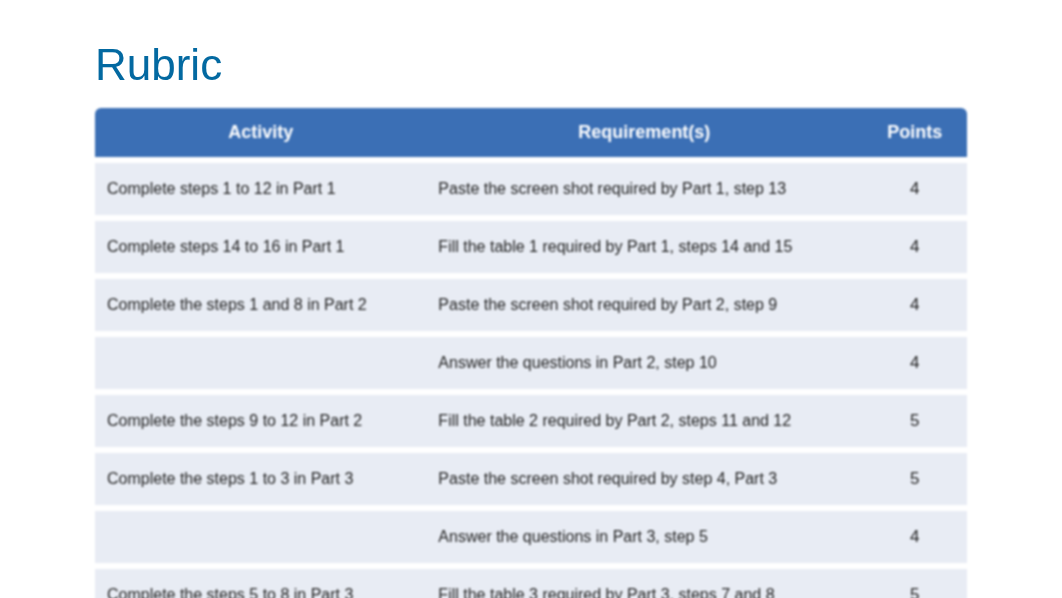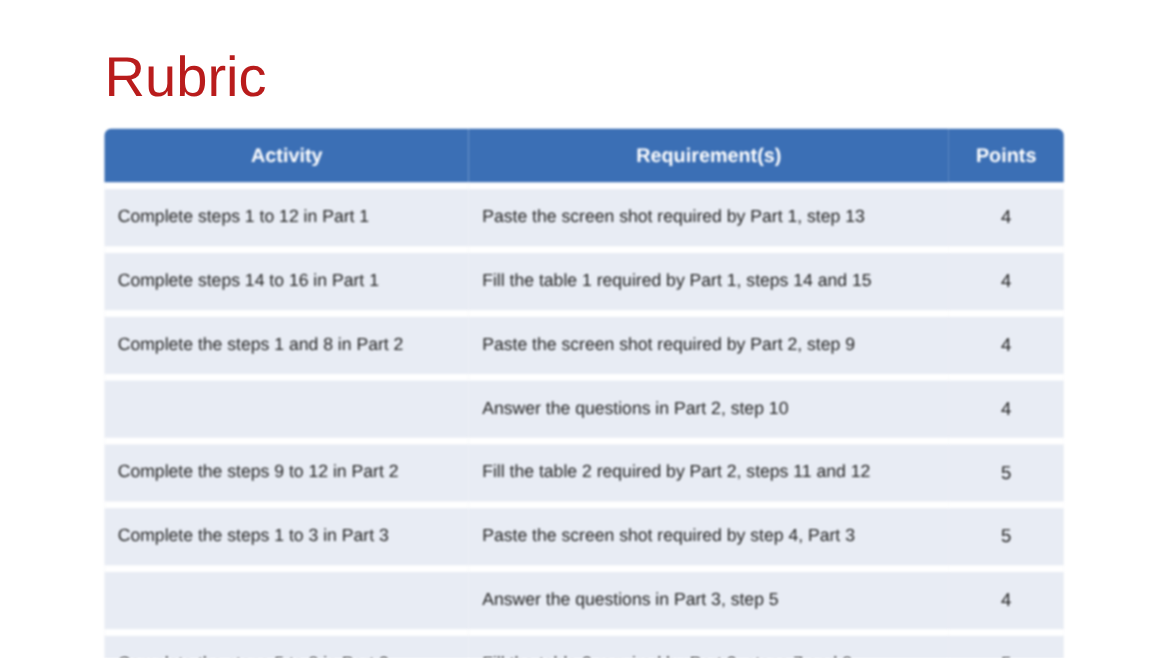--- a/index.html
+++ b/index.html
@@ -8,23 +8,23 @@
       box-sizing: border-box;
     }
     body {
       font-family: -apple-system, BlinkMacSystemFont, "Segoe UI", Arial, sans-serif;
       background: #ffffff;
       width: 1062px;
       height: 598px;
       padding: 40px 95px 0 95px;
     }
     .title {
-      font-size: 51px;
+      font-size: 44px;
       font-weight: 400;
-      color: #b91c1c;
+      color: #0369a1;
       margin-bottom: 18px;
     }
     .table-container {
       filter: blur(1.2px);
     }
     table {
       width: 100%;
       border-collapse: separate;
       border-spacing: 0;
     }

